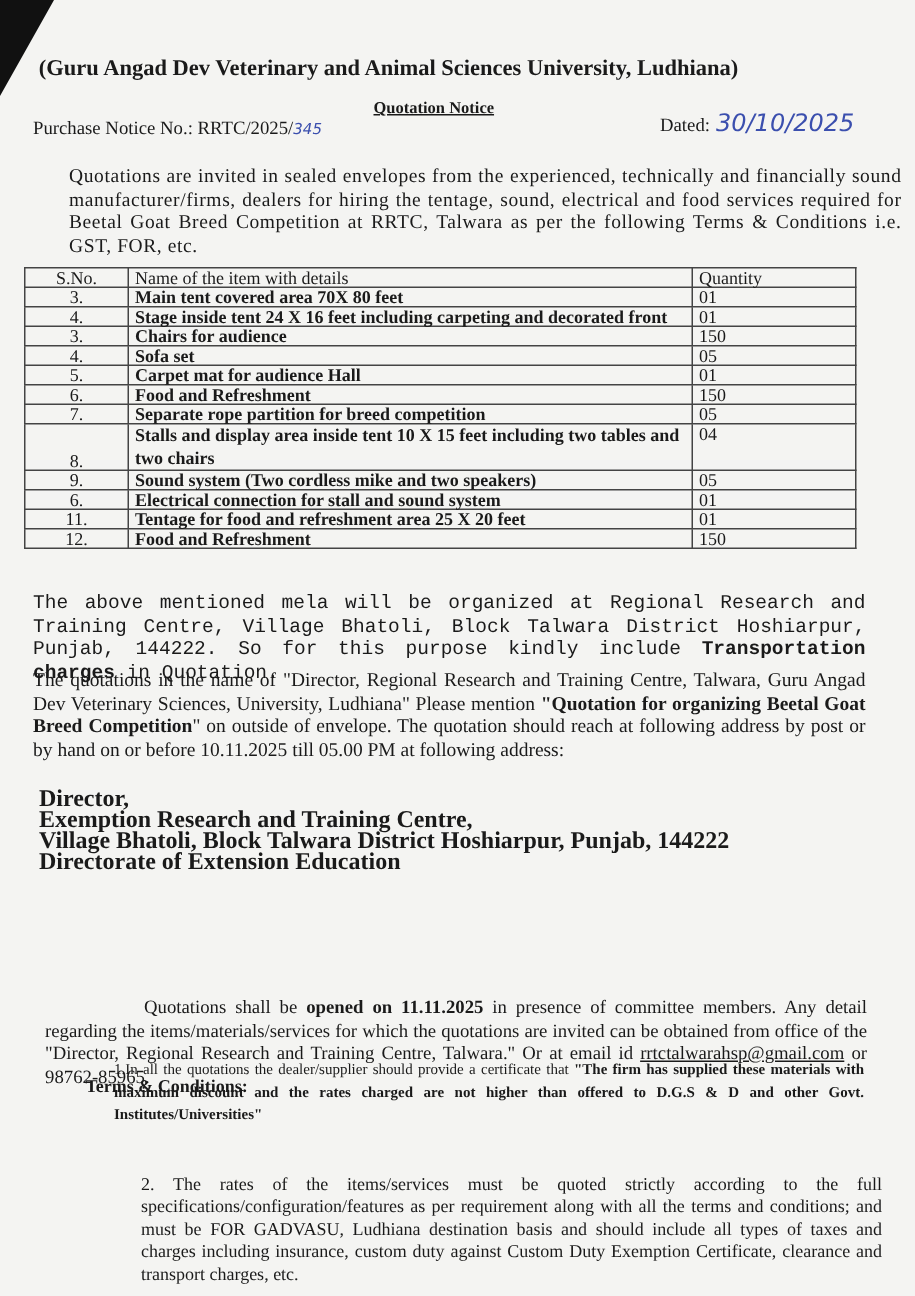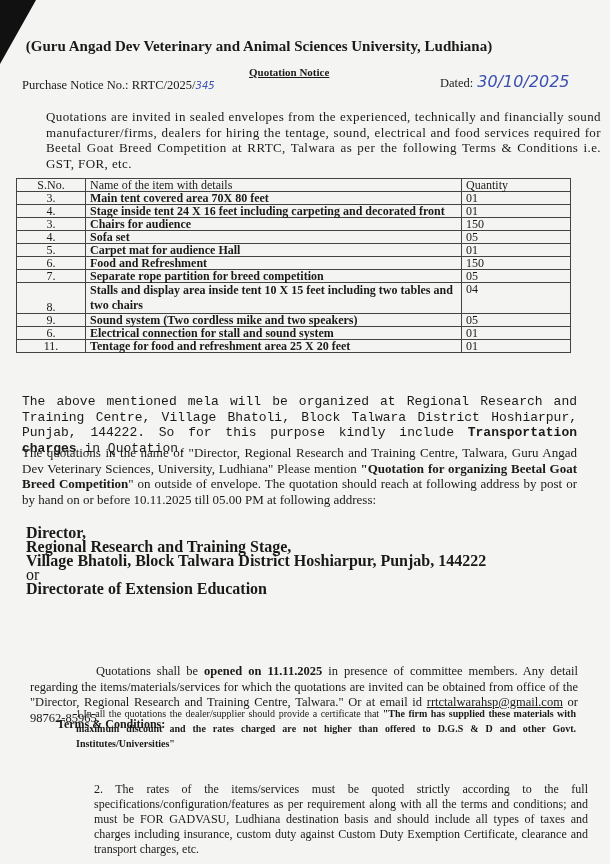--- a/index.html
+++ b/index.html
@@ -114,39 +114,43 @@
     <tr>
           <td class="sn">6.</td>
           <td class="name">Electrical connection for stall and sound system</td>
           <td class="qty">01</td>
         </tr>
     <tr>
           <td class="sn">11.</td>
           <td class="name">Tentage for food and refreshment area 25 X 20 feet</td>
           <td class="qty">01</td>
         </tr>
+    <tr>
+          <td class="sn">12.</td>
+          <td class="name">Food and Refreshment</td>
+          <td class="qty">150</td>
+        </tr>
   </tbody>
     </table>
 
   <div class="para p2">
     <span>The above mentioned mela will be organized at Regional Research and Training Centre, Village Bhatoli, Block Talwara District Hoshiarpur, Punjab, 144222. So for this purpose kindly include</span>
     <b>Transportation charges</b>
     <span>in Quotation.</span>
   </div>
 
   <div class="para p3">
     <span>The quotations in the name of "Director, Regional Research and Training Centre, Talwara, Guru Angad Dev Veterinary Sciences, University, Ludhiana" Please mention</span>
     <b>"Quotation for organizing Beetal Goat Breed Competition</b><span>" on outside of envelope. The quotation should reach at following address by post or by hand on or before 10.11.2025 till 05.00 PM at following address:</span>
   </div>
 
   <div class="addr" style="top:526px">
     <div class="b">Director,</div>
-    <div class="b">Regional Research and Training Stage,</div>
+    <div class="b">Exemption Research and Training Centre,</div>
     <div class="b">Village Bhatoli, Block Talwara District Hoshiarpur, Punjab, 144222</div>
-    <div>or</div>
     <div class="b">Directorate of Extension Education</div>
   </div>
 
   <div class="para p4">
     <span>Quotations shall be</span>
     <b>opened on 11.11.2025</b>
     <span>in presence of committee members. Any detail regarding the items/materials/services for which the quotations are invited can be obtained from office of the "Director, Regional Research and Training Centre, Talwara." Or at email id</span>
     <span class="email">rrtctalwarahsp@gmail.com</span>
     <span>or 98762-85965.</span>
   </div>

